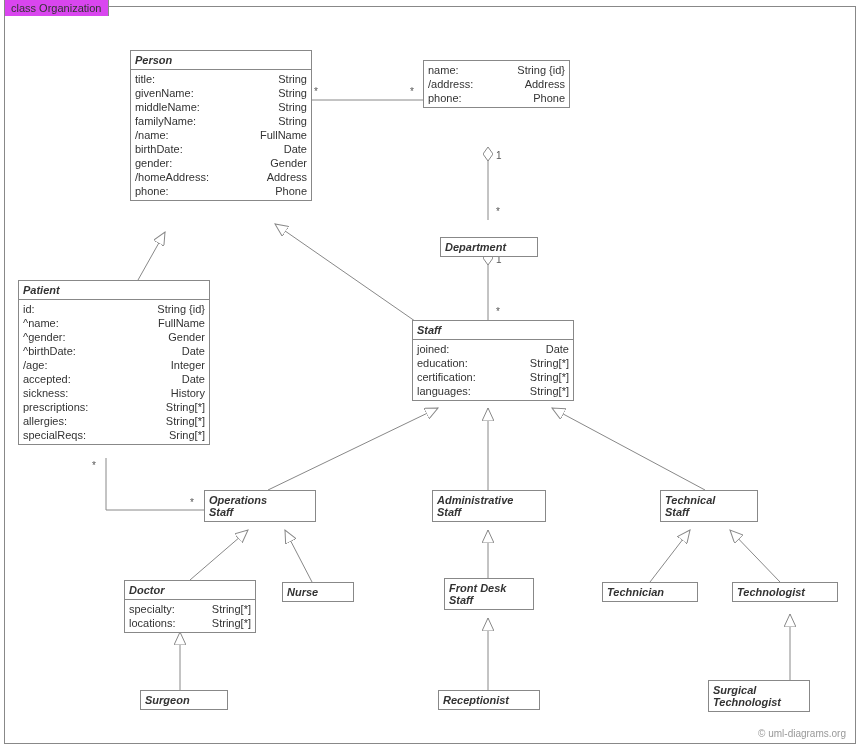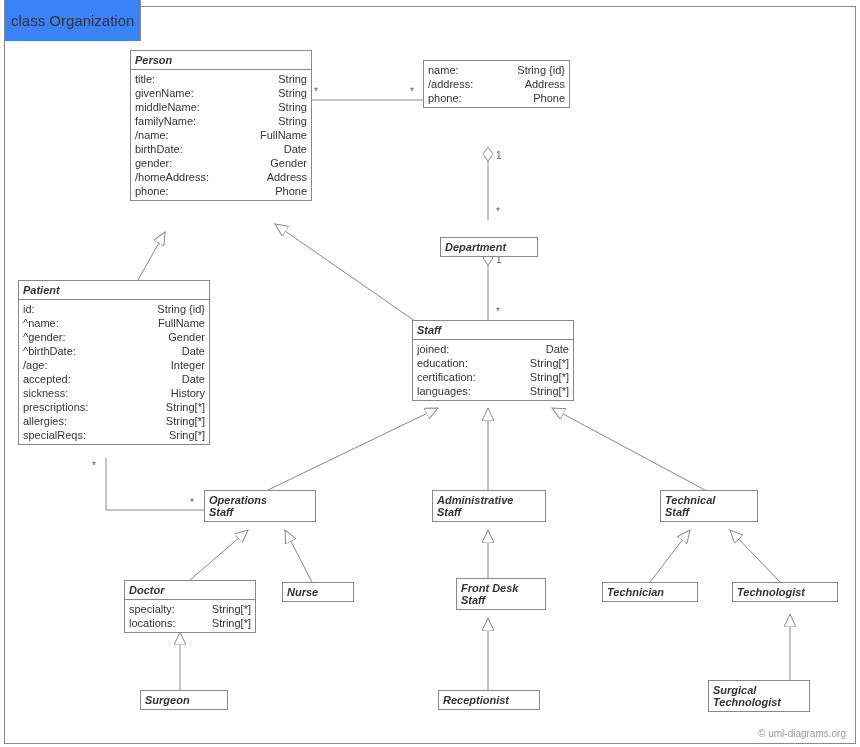--- a/index.html
+++ b/index.html
@@ -1,18 +1,18 @@
 <!DOCTYPE html>
 <html><head>
 <meta charset="utf-8">
 <style>
 body{margin:0;font-family:Arial,sans-serif;font-size:11px;color:#333;background:#fff}
 .canvas{position:relative;width:860px;height:747px}
 .frame{position:absolute;left:4px;top:6px;width:850px;height:736px;border:1px solid #888}
-.frame-tab{position:absolute;left:-1px;top:-8px;background:#3b82f6;border:1px solid #888;border-bottom:none;padding:12px 6px;font-size:15px}
+.frame-tab{position:absolute;left:-1px;top:-8px;background:#d946ef;border:1px solid #888;border-bottom:none;padding:2px 6px;font-size:11px}
 .cls{position:absolute;border:1px solid #888;background:#fff}
 .cls .title{text-align:left;font-style:italic;font-weight:bold;padding:3px 4px;border-bottom:1px solid #888}
 .cls .title.no-attrs{border-bottom:none}
 .cls .attrs{padding:2px 4px}
 .row{display:flex;justify-content:space-between;gap:16px;line-height:14px}
 svg.lines{position:absolute;left:0;top:0;width:860px;height:747px;pointer-events:none}
 .lbl{position:absolute;font-size:10px;color:#555;background:transparent}
 .watermark{position:absolute;right:14px;bottom:8px;font-size:10px;color:#999}
 </style>
 </head>
@@ -227,21 +227,21 @@
         </div>
         <div class="row">
           <span>locations:</span>
           <span>String[*]</span>
         </div>
       </div>
   </div>
   <div class="cls" style="left:282px;top:582px;width:70px">
     <div class="title no-attrs">Nurse</div>
   </div>
-  <div class="cls" style="left:456px;top:578px;width:88px">
+  <div class="cls" style="left:444px;top:578px;width:88px">
     <div class="title no-attrs">Front Desk<br>Staff</div>
   </div>
   <div class="cls" style="left:602px;top:582px;width:94px">
     <div class="title no-attrs">Technician</div>
   </div>
   <div class="cls" style="left:732px;top:582px;width:104px">
     <div class="title no-attrs">Technologist</div>
   </div>
 
   <div class="cls" style="left:140px;top:690px;width:86px">

